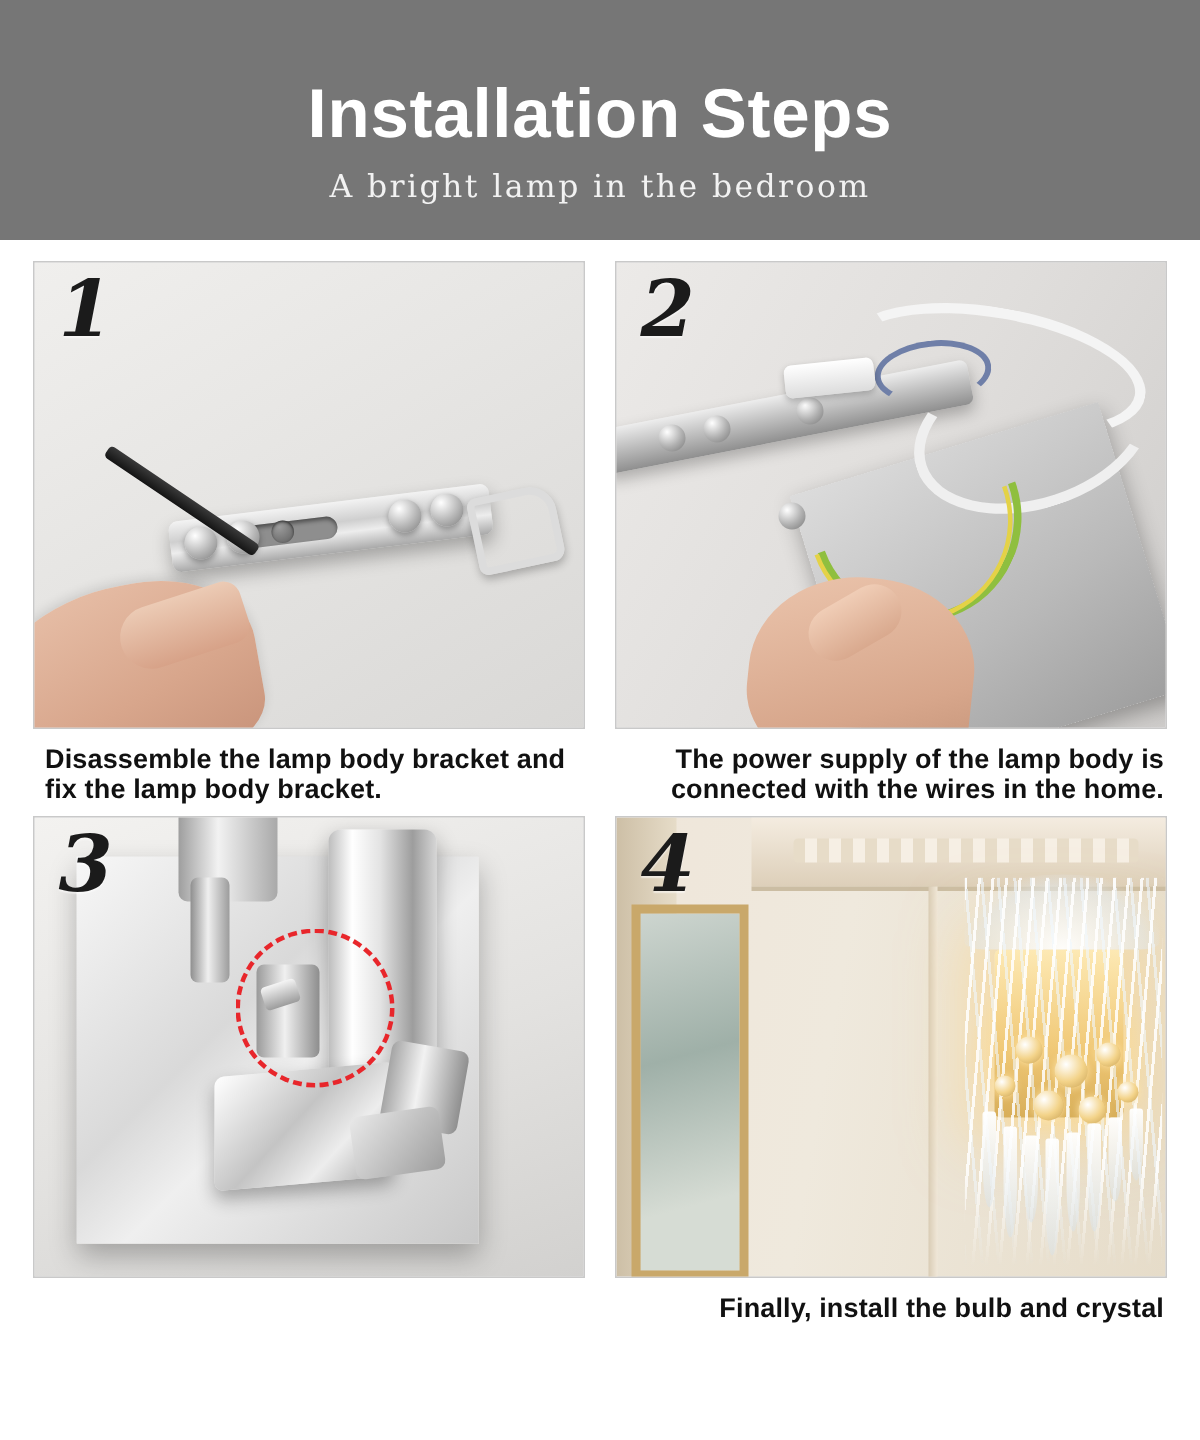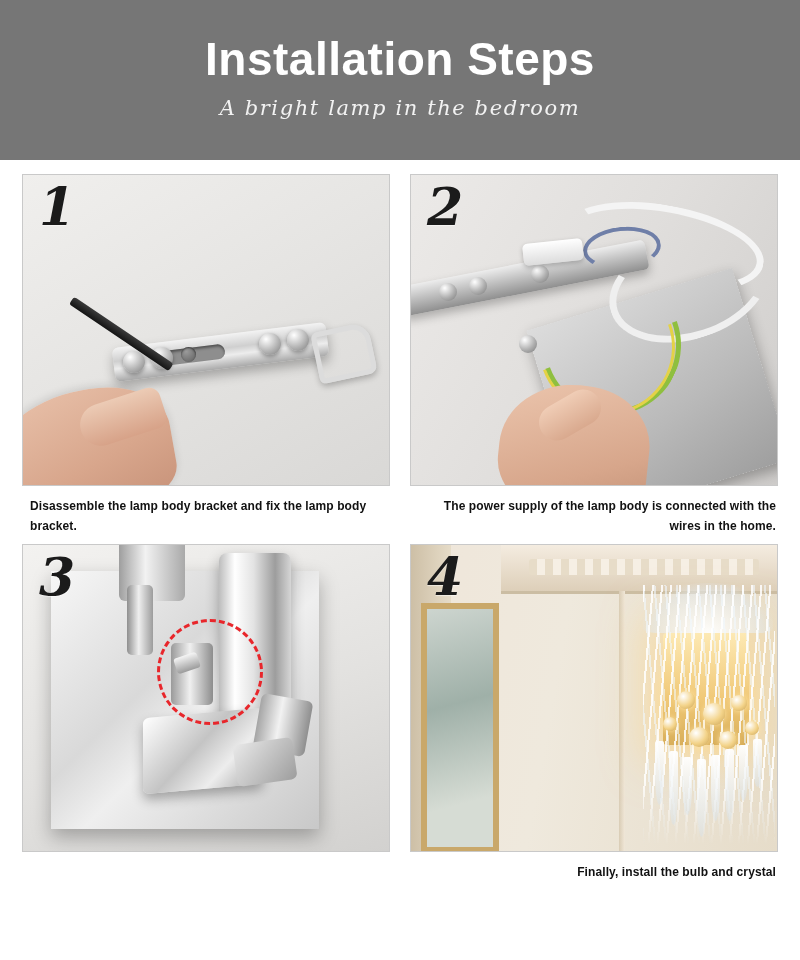--- a/index.html
+++ b/index.html
@@ -17,35 +17,34 @@
   
   .header {
     width: 800px;
     height: 160px;
     background: #767676;
     display: flex;
     flex-direction: column;
     align-items: center;
     justify-content: flex-start;
     box-sizing: border-box;
-    padding-top: 32px;
+    padding-top: 48px;
   }
   .header-title {
     color: #ffffff;
     font-size: 46px;
     font-weight: bold;
     letter-spacing: 0.5px;
     line-height: 54px;
     text-align: center;
     font-family: "Liberation Sans", sans-serif;
   }
   .header-subtitle {
     color: #f2f2f2;
     font-size: 21px;
-    font-style: italic;
     font-family: "DejaVu Serif", serif;
     letter-spacing: 1.6px;
     margin-top: 10px;
     text-align: center;
   }
 
   
   .steps {
     width: 800px;
     box-sizing: border-box;
@@ -77,21 +76,21 @@
     font-family: "DejaVu Serif", serif;
     font-style: italic;
     font-weight: bold;
     font-size: 52px;
     color: #1b1b1b;
     z-index: 6;
     line-height: 1;
     text-shadow: 0 1px 1px rgba(255,255,255,0.55);
   }
   .caption {
-    font-size: 12px;
+    font-size: 18px;
     color: #111111;
     line-height: 20px;
     padding: 10px 4px 8px 8px;
     font-weight: bold;
     letter-spacing: 0.1px;
   }
   .caption.center {
     text-align: right;
     padding-left: 4px;
   }

